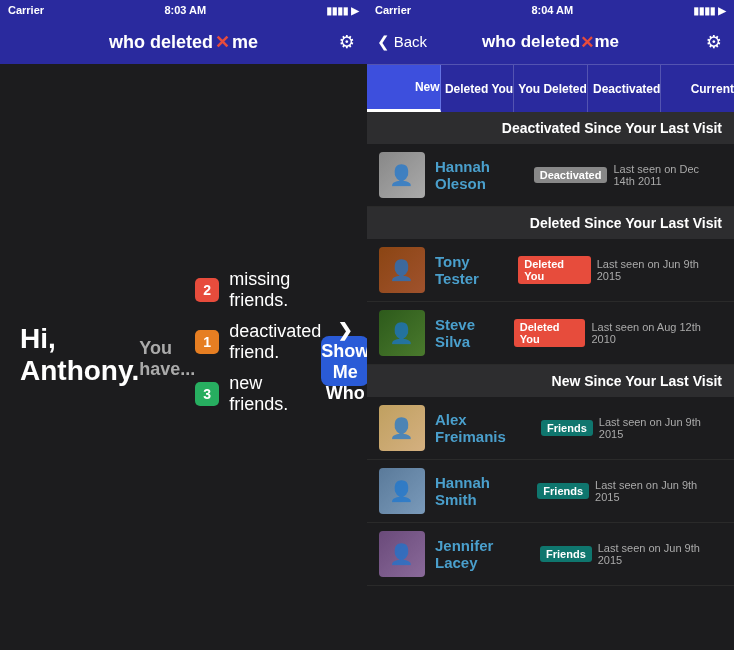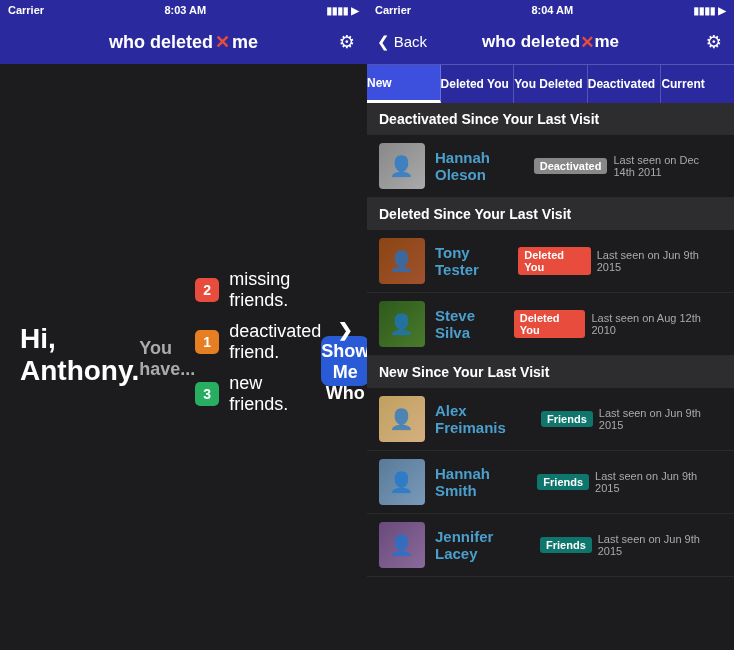--- a/index.html
+++ b/index.html
@@ -220,24 +220,24 @@
     }
 
     .tab-bar {
       background: #2a2a9e;
       display: flex;
       border-top: 1px solid rgba(255,255,255,0.2);
     }
 
     .tab-item {
       flex: 1;
-      height: 38px;
-      display: flex;
-      align-items: center;
-      justify-content: flex-start;
+      height: 47px;
+      display: flex;
+      align-items: center;
+      justify-content: flex-end;
       font-size: 12px;
       font-weight: 600;
       color: white;
       cursor: pointer;
       border-right: 1px solid rgba(255,255,255,0.2);
     }
 
     .tab-item:last-child { border-right: none; }
 
     .tab-item.active {
@@ -250,21 +250,21 @@
       overflow-y: auto;
       padding: 0 0 10px;
     }
 
     .section-header {
       background: #2d2d2f;
       padding: 8px 12px;
       color: white;
       font-size: 14px;
       font-weight: 600;
-      text-align: left;
+      text-align: right;
     }
 
     .friend-row {
       display: flex;
       align-items: center;
       padding: 8px 12px;
       border-bottom: 1px solid #2a2a2a;
       gap: 10px;
       background: #1c1c1e;
     }

